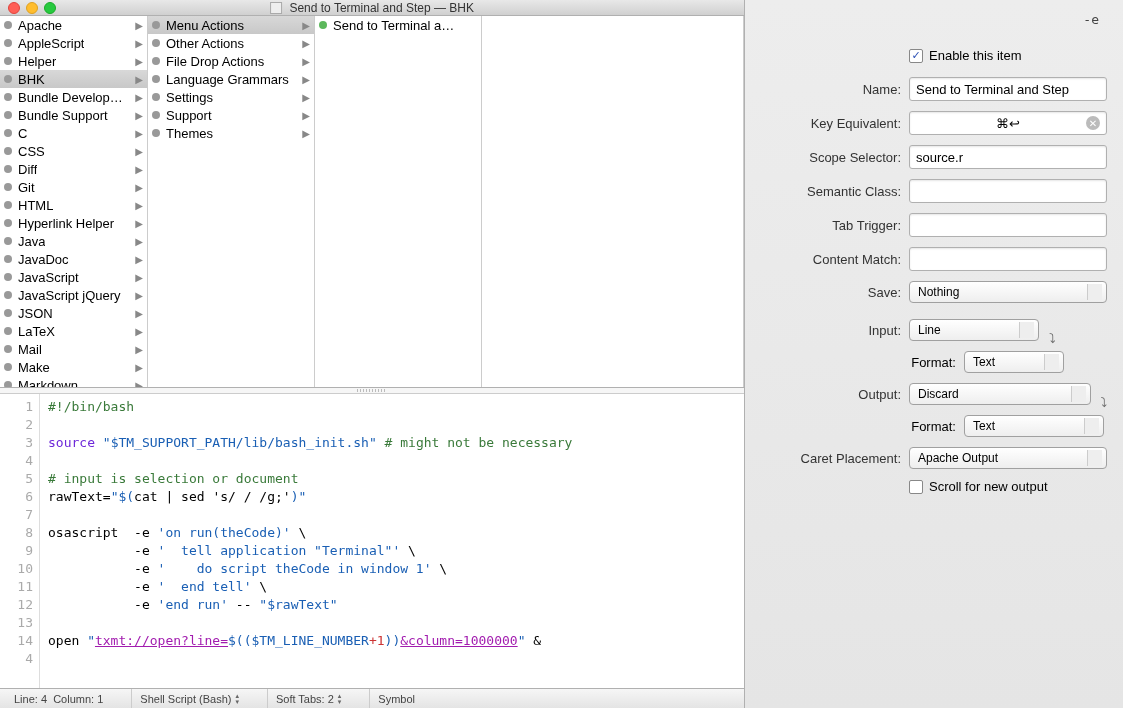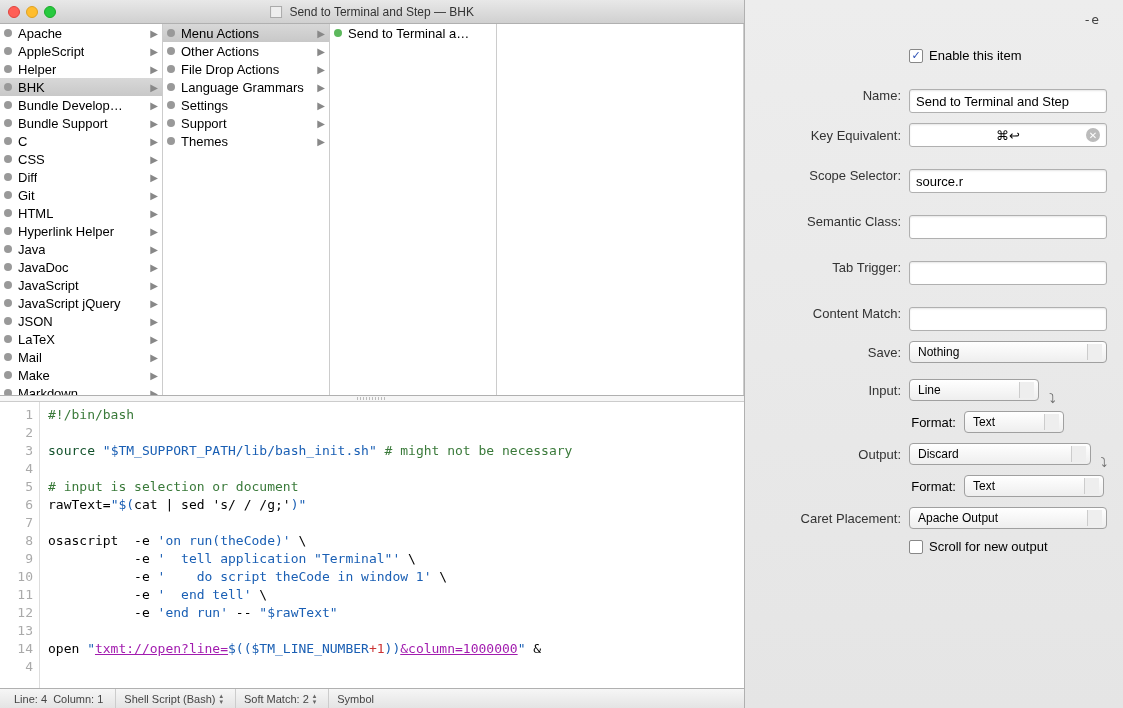--- a/index.html
+++ b/index.html
@@ -13,21 +13,21 @@
   display: flex;
 }
 .left-pane {
   width: 745px;
   display: flex;
   flex-direction: column;
   background: #fff;
   border-right: 1px solid #b0b0b0;
 }
 .titlebar {
-  height: 24px;
+  height: 16px;
   background: linear-gradient(#e8e8e8, #d0d0d0);
   border-bottom: 1px solid #b0b0b0;
   display: flex;
   align-items: center;
   padding: 0 8px;
   position: relative;
 }
 .traffic {
   display: flex;
   gap: 6px;
@@ -60,21 +60,21 @@
   display: flex;
   border-bottom: 1px solid #b0b0b0;
   background: #fff;
 }
 .col {
   flex: 0 0 auto;
   overflow-y: auto;
   border-right: 1px solid #ccc;
   background: #fff;
 }
-.col:nth-child(1) { width: 163px; }
+.col:nth-child(1) { width: 148px; }
 .col:nth-child(2) { width: 167px; }
 .col:nth-child(3) { width: 167px; }
 .col:nth-child(4) { flex: 1; }
 .col-item {
   display: flex;
   align-items: center;
   height: 18px;
   padding: 0 4px;
   font-size: 13px;
   white-space: nowrap;
@@ -130,35 +130,35 @@
   padding: 4px 6px 0 0;
   border-right: 1px solid #ddd;
 }
 .gutter div { height: 18px; line-height: 18px; }
 .code {
   padding: 4px 8px;
   white-space: pre;
   line-height: 18px;
 }
 .c-comment { color: #3a7a3a; }
-.c-key { color: #14532d; }
+.c-key { color: #6d28d9; }
 .c-str { color: #1a5fb4; }
 .c-var { color: #1a5fb4; }
 .c-link { color: #a21caf; text-decoration: underline; }
 .c-op { color: #c33; }
 .statusbar {
   height: 20px;
   border-top: 1px solid #b0b0b0;
   background: linear-gradient(#f6f6f6,#e4e4e4);
   display: flex;
   align-items: center;
   font-size: 11px;
   color: #444;
   padding: 0 6px;
-  gap: 4px;
+  gap: 20px;
 }
 .status-seg {
   border-left: 1px solid #ccc;
   padding: 0 8px;
   display: flex;
   align-items: center;
   height: 100%;
 }
 .status-seg:first-child { border-left: none; }
 .stepper {
@@ -193,21 +193,20 @@
 }
 .form-input {
   flex: 1;
   height: 24px;
   border: 1px solid #b0b0b0;
   border-radius: 3px;
   background: #fff;
   padding: 0 6px;
   font-size: 13px;
   box-shadow: inset 0 1px 2px rgba(0,0,0,0.1);
-  margin-top: 12px;
 }
 .form-checkbox {
   display: flex;
   align-items: center;
   gap: 6px;
   margin-left: 148px;
   margin-bottom: 14px;
 }
 .mac-select {
   height: 22px;
@@ -503,21 +502,21 @@
       <span>1</span>
     </div>
     <div class="status-seg">
       <span>Shell Script (Bash)</span>
       <div class="stepper">
           <span>▴</span>
           <span>▾</span>
         </div>
     </div>
     <div class="status-seg">
-      <span>Soft Match:</span>&nbsp;
+      <span>Soft Tabs:</span>&nbsp;
       <span>2</span>
       <div class="stepper">
           <span>▴</span>
           <span>▾</span>
         </div>
     </div>
     <div class="status-seg">
       <span>Symbol</span>
     </div>
   </div>

